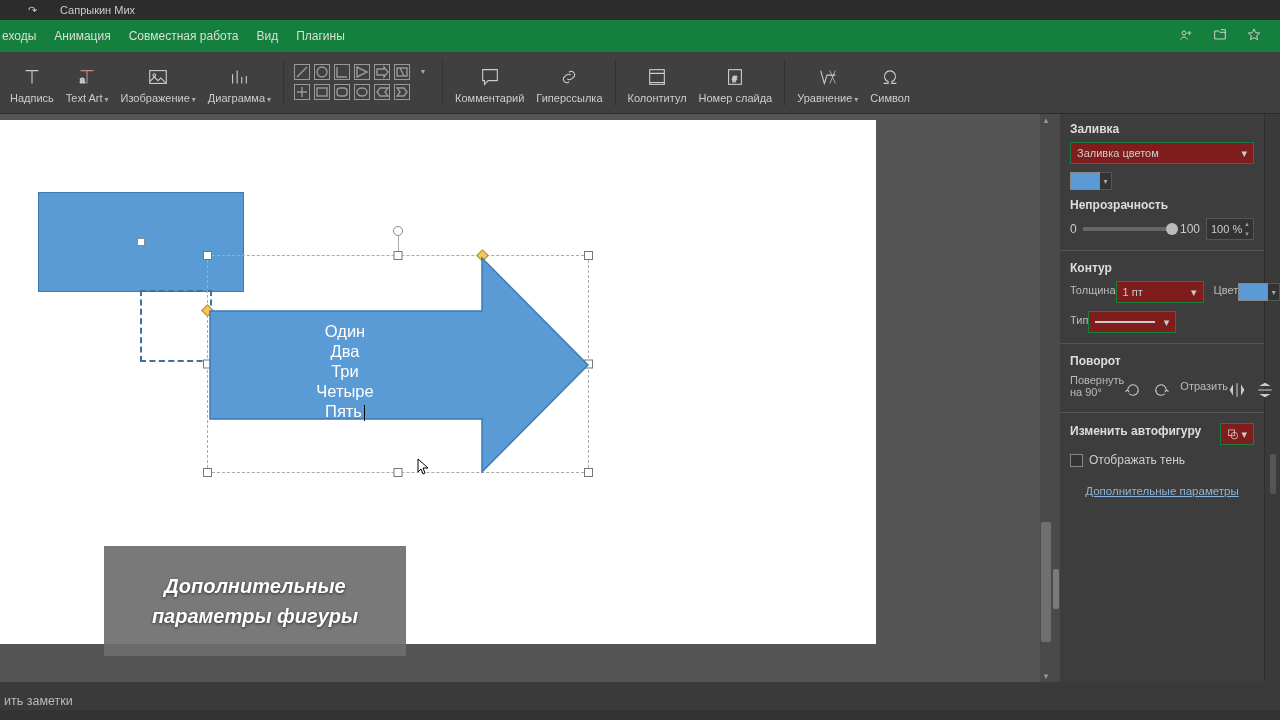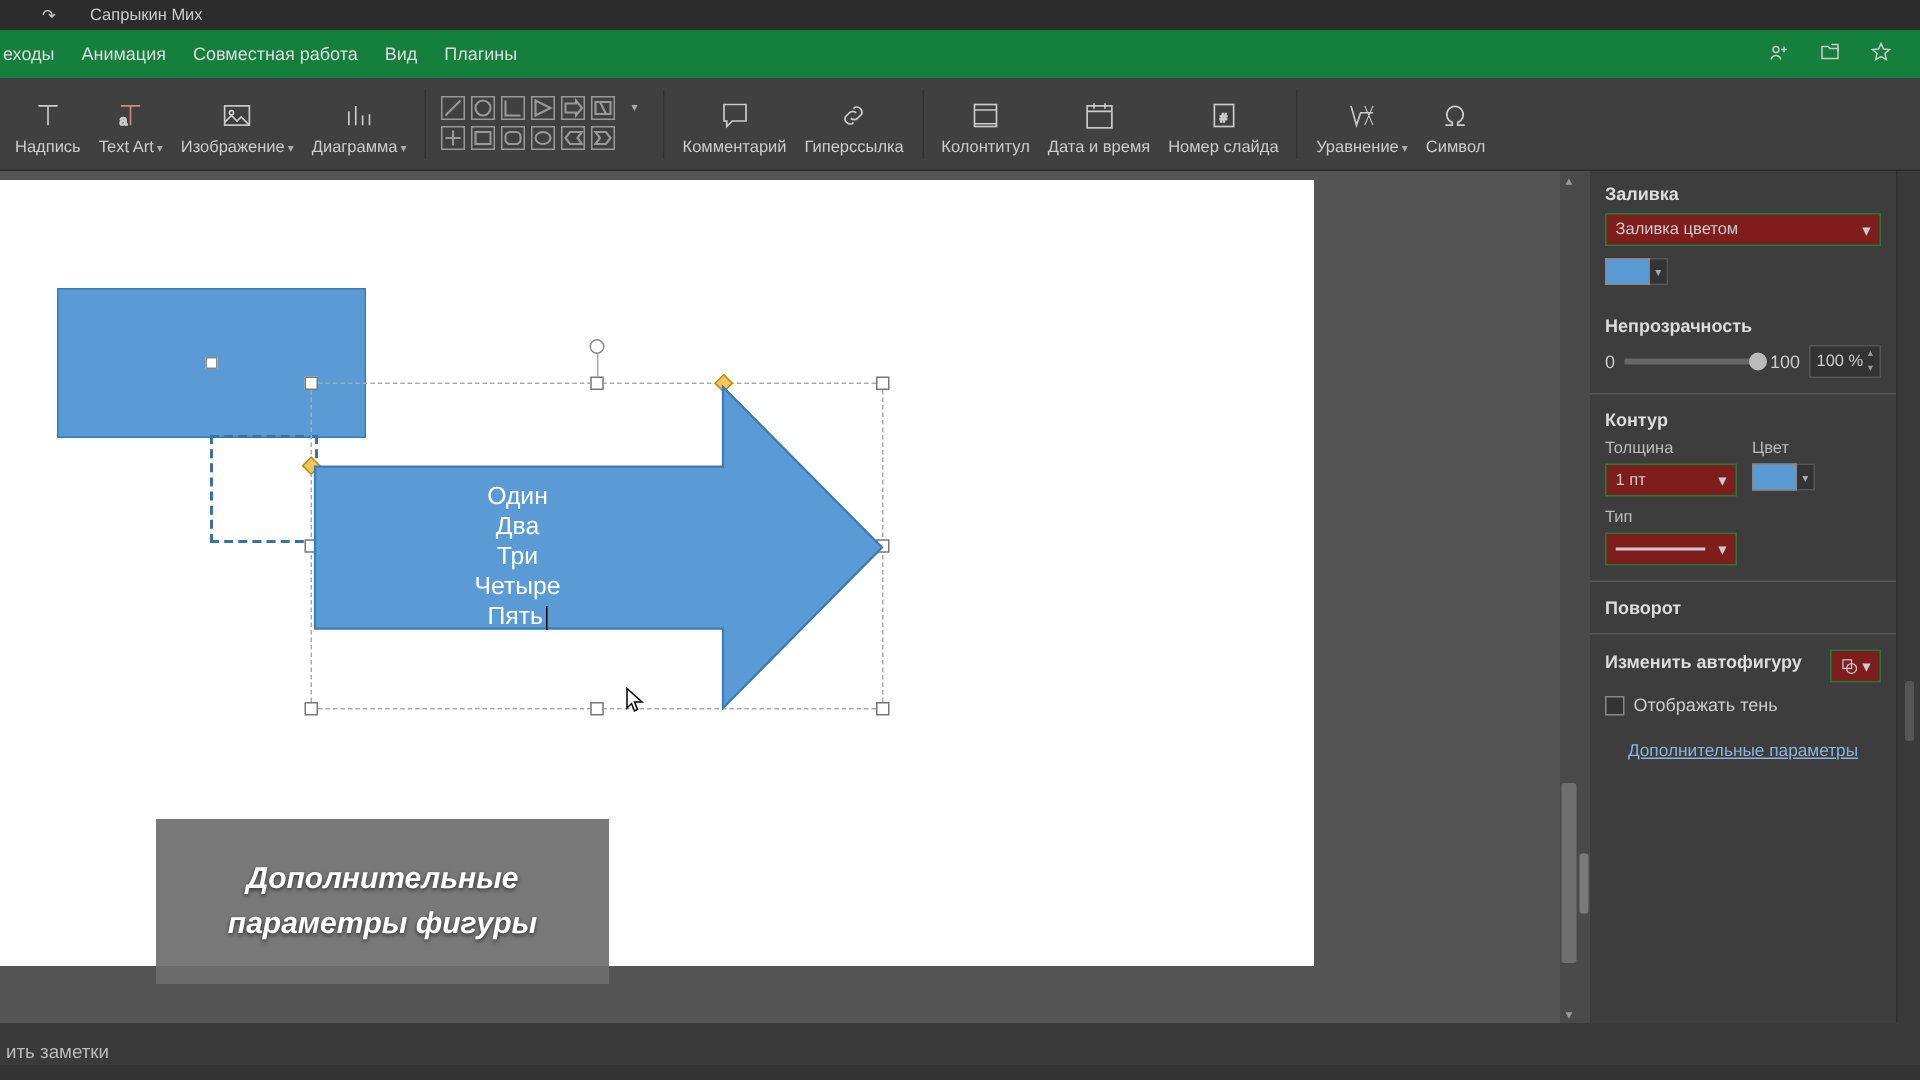--- a/index.html
+++ b/index.html
@@ -42,21 +42,21 @@
   .swatch { width: 30px; height: 18px; background:#5b9bd5; border:1px solid #888; }
   .swatch-caret { width:12px; height:18px; background:#333; border:1px solid #555; border-left:none; display:flex; align-items:center; justify-content:center; font-size:8px; color:#aaa; cursor:pointer;}
   .hr { height:1px; background:#555; margin: 10px -10px; }
   .slider-row { display:flex; align-items:center; gap:6px; margin-top:4px; }
   .slider { flex:1; height:4px; background:#666; position:relative; }
   .slider-knob { position:absolute; right:-4px; top:-4px; width:12px; height:12px; background:#bbb; border-radius:50%; }
   .numbox { width:48px; height:22px; background:#333; border:1px solid #555; display:flex; align-items:center; padding:0 4px; font-size:11px; color:#ccc; position:relative; }
   .numbox .spin { position:absolute; right:0; top:0; width:12px; height:100%; display:flex; flex-direction:column; }
   .numbox .spin div { flex:1; font-size:7px; text-align:center; color:#999; line-height:9px; cursor:pointer;}
   .field-row { display:flex; gap:10px; margin-top:4px; }
-  .field-col { display:flex; flex-direction:column; }
+  .field-col { display:flex; flex-direction:row;align-items:center; }
   .field-col label { font-size:11px; color:#bbb; margin-bottom:4px; }
   .rot-icons { display:flex; gap:10px; margin-top:4px; }
   .rot-icons svg { width:18px; height:18px; stroke:#ccc; fill:none; stroke-width:1.4; cursor:pointer;}
   .check-row { display:flex; align-items:center; gap:6px; margin-top:8px; }
   .check-row .cb { width:13px; height:13px; border:1px solid #888; background:#333; }
   .link-text { color:#8cb4dc; text-decoration:underline; cursor:pointer; font-size:11.5px; display:block; text-align:center; margin-top:18px; }
 
   .side-tab { width: 16px; background:#3a3a3a; border-left:1px solid #2e2e2e; }
   .side-tab .nub { width:6px; height:40px; background:#555; margin: 340px auto 0; border-radius:2px; }
 
@@ -245,29 +245,20 @@
         <svg viewBox="0 0 24 24">
           <rect x="4" y="4" width="16" height="16"></rect>
           <path d="M4 8h16M4 18h16"></path>
         </svg>
       </div>
     <span>Колонтитул</span>
   </div>
   <div class="tool-btn">
     <div class="icon-box">
         <svg viewBox="0 0 24 24">
-          <rect x="3" y="5" width="18" height="16"></rect>
-          <path d="M3 9h18M8 3v4M16 3v4"></path>
-        </svg>
-      </div>
-    <span>Дата и время</span>
-  </div>
-  <div class="tool-btn">
-    <div class="icon-box">
-        <svg viewBox="0 0 24 24">
           <rect x="5" y="4" width="14" height="16"></rect>
           <text x="9" y="17" font-size="9" fill="#ccc">#</text>
         </svg>
       </div>
     <span>Номер слайда</span>
   </div>
   <div class="tool-sep"></div>
   <div class="tool-btn">
     <div class="icon-box">
         <svg viewBox="0 0 24 24">
@@ -347,21 +338,21 @@
     <h4>Заливка</h4>
     <div class="drop">
       <span>Заливка цветом</span>
         <span>▾</span>
     </div>
     <div class="swatch-row">
       <div class="swatch"></div>
       <div class="swatch-caret">▾</div>
     </div>
 
-    <h4 style="margin-top:20px">Непрозрачность</h4>
+    <h4 style="margin-top:8px">Непрозрачность</h4>
     <div class="slider-row">
       <span>0</span>
       <div class="slider">
           <div class="slider-knob"></div>
         </div>
       <span>100</span>
       <div class="numbox">
         <span>100 %</span>
         <div class="spin">
             <div>▴</div>
@@ -393,20 +384,44 @@
       <div class="drop" style="width:88px">
         <svg width="60" height="8">
             <line x1="0" y1="4" x2="60" y2="4" stroke="#ccc" stroke-width="2"></line>
           </svg>
           <span>▾</span>
       </div>
     </div>
 
     <div class="hr"></div>
     <h4>Поворот</h4>
+    <div class="field-row">
+      <div class="field-col">
+        <label>Повернуть на 90°</label>
+        <div class="rot-icons">
+          <svg viewBox="0 0 24 24">
+              <path d="M5 12a7 7 0 1 1 2 5M5 12l-3 2M5 12l2 3"></path>
+            </svg>
+          <svg viewBox="0 0 24 24">
+              <path d="M19 12a7 7 0 1 0-2 5M19 12l3 2M19 12l-2 3"></path>
+            </svg>
+        </div>
+      </div>
+      <div class="field-col">
+        <label>Отразить</label>
+        <div class="rot-icons">
+          <svg viewBox="0 0 24 24">
+              <path d="M12 3v18M6 17l-3-5 3-5zM18 17l3-5-3-5z" fill="#ccc"></path>
+            </svg>
+          <svg viewBox="0 0 24 24">
+              <path d="M3 12h18M7 6l5-3 5 3zM7 18l5 3 5-3z" fill="#ccc"></path>
+            </svg>
+        </div>
+      </div>
+    </div>
 
     <div class="hr"></div>
     <div style="display:flex; align-items:center; justify-content:space-between">
       <h4>Изменить автофигуру</h4>
       <div class="drop" style="width:34px; justify-content:center">
         <svg width="14" height="14" viewBox="0 0 14 14" stroke="#ccc" fill="none">
             <rect x="2" y="2" width="7" height="7"></rect>
             <circle cx="9" cy="9" r="4"></circle>
           </svg>
         <span style="margin-left:3px">▾</span>

